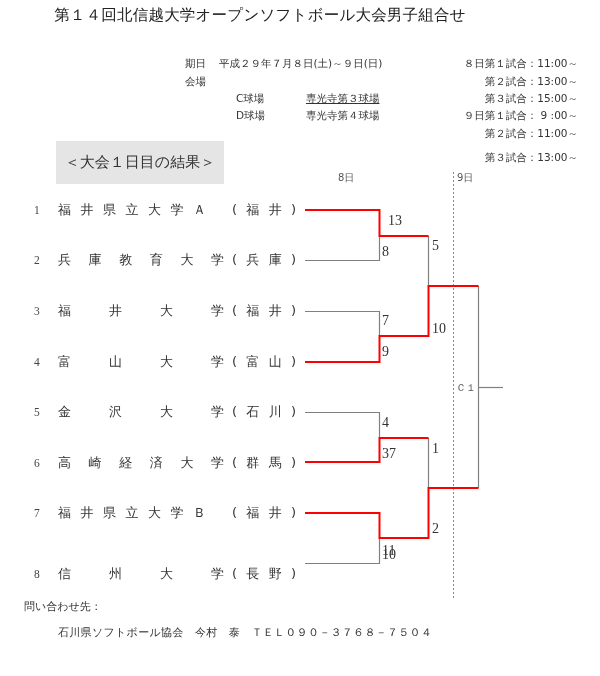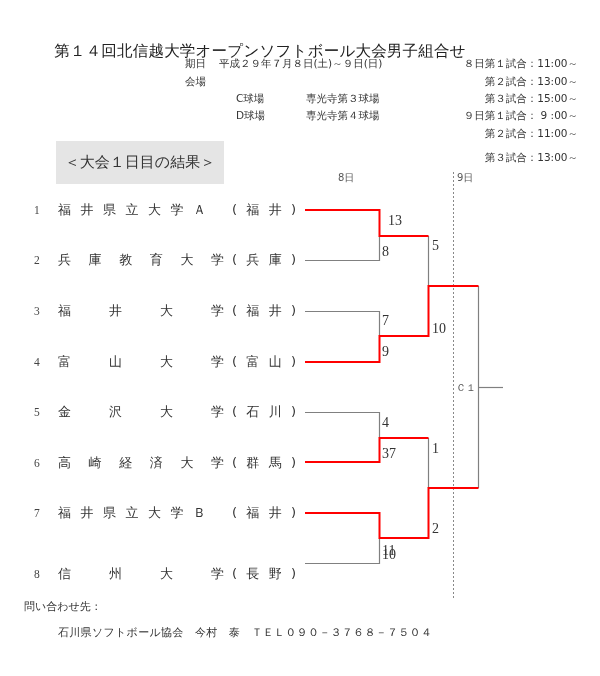--- a/index.html
+++ b/index.html
@@ -1,20 +1,20 @@
 <!DOCTYPE html>
 <html><head>
 <meta charset="utf-8">
 <style>
   html, body { margin:0; padding:0; background:#ffffff; }
   body { width:600px; height:676px; position:relative; overflow:hidden;
          font-family:"DejaVu Sans", "Liberation Sans", sans-serif; color:#222; }
   .abs { position:absolute; white-space:nowrap; }
   .title { left:0; width:520px; top:5px; text-align:center;
-           font-family:"DejaVu Serif", "Liberation Serif", serif; font-size:15.5px; color:#222; letter-spacing:0.2px;margin-top:36px; }
+           font-family:"DejaVu Serif", "Liberation Serif", serif; font-size:15.5px; color:#222; letter-spacing:0.2px; }
   .info { font-size:10.5px; color:#333; line-height:14px; }
   .sched { right:22px; text-align:left; font-size:10.5px; color:#333; line-height:14px; }
   .banner { left:56px; top:141px; width:168px; height:43px; background:#e5e5e5;
             display:flex; align-items:center; justify-content:center;
             font-size:15px; color:#333; }
   .team-row { position:absolute; left:0; height:18px; display:flex; align-items:center; }
   .team-no { position:absolute; left:34px; width:10px; font-family:"Liberation Serif", serif; font-size:11.5px; color:#444; }
   .team-name { position:absolute; left:58px; width:166px; font-size:13px; color:#333;
                text-align:justify; text-align-last:justify; }
   .team-name.narrow { width:148px; }
@@ -29,21 +29,21 @@
 </style>
 </head>
 <body>
 
 <div class="abs title">第１４回北信越大学オープンソフトボール大会男子組合せ</div>
 
 <div class="abs info" style="left:185px; top:56px;">期日</div>
 <div class="abs info" style="left:219px; top:56px;">平成２９年７月８日(土)～９日(日)</div>
 <div class="abs info" style="left:185px; top:74px;">会場</div>
 <div class="abs info" style="left:236px; top:91px;">C球場</div>
-<div class="abs info" style="left:306px; top:91px;">専光寺第３球場</div>
+<div class="abs info" style="left:306px; top:91px;text-decoration:underline;">専光寺第３球場</div>
 <div class="abs info" style="left:236px; top:108px;">D球場</div>
 <div class="abs info" style="left:306px; top:108px;">専光寺第４球場</div>
 
 <div class="abs sched" style="top:56px;">８日第１試合：11:00～</div>
 <div class="abs sched" style="top:74px;">第２試合：13:00～</div>
 <div class="abs sched" style="top:91px;">第３試合：15:00～</div>
 <div class="abs sched" style="top:108px;">９日第１試合： 9 :00～</div>
 <div class="abs sched" style="top:126px;">第２試合：11:00～</div>
 <div class="abs sched" style="top:150px;margin-left:40px;">第３試合：13:00～</div>
 

